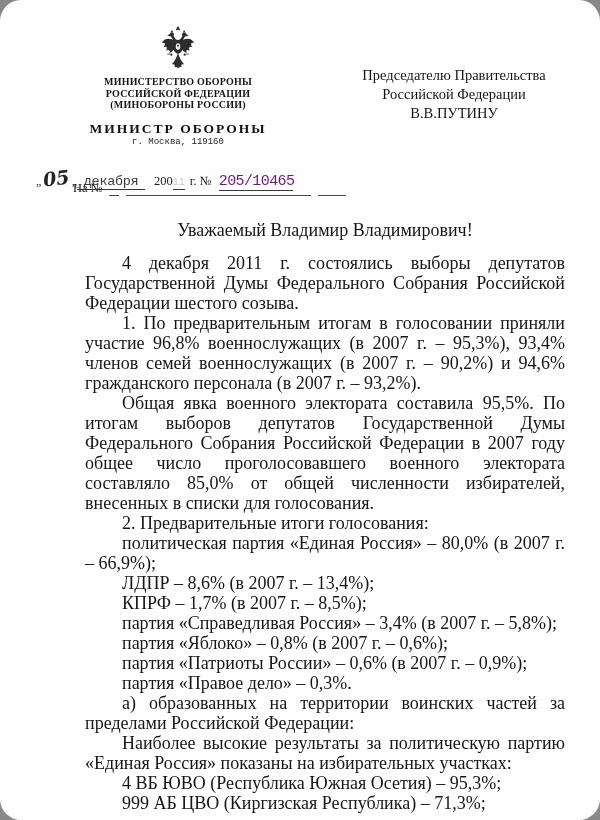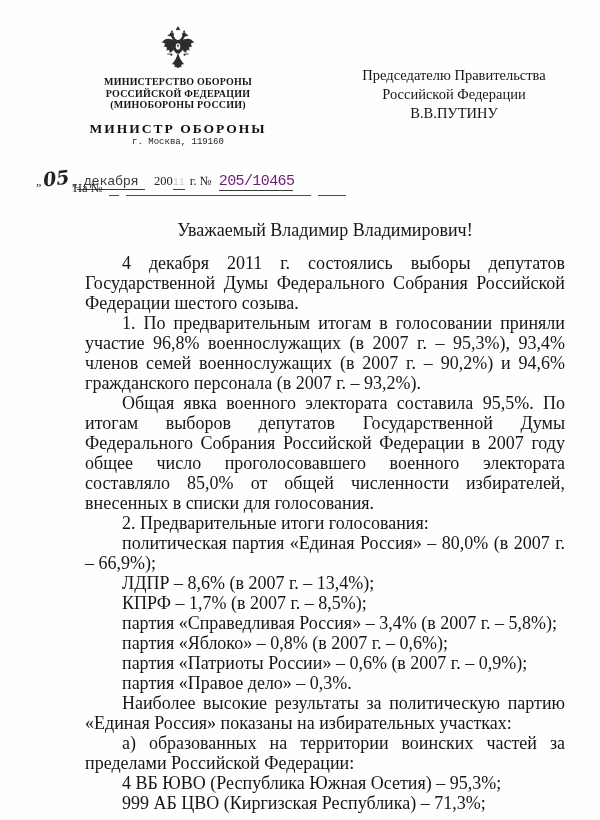--- a/index.html
+++ b/index.html
@@ -1,20 +1,21 @@
 <!DOCTYPE html>
 <html><head>
 <meta charset="utf-8">
 <style>
   html,body { margin:0; padding:0; background:#888; }
   .page {
     position:relative; width:600px; height:820px; margin:0 auto;
     background:#fefefe; color:#1b1b1b;
     font-family:"Liberation Serif", serif;
     overflow:hidden;
+    border-radius:21px;
   }
   
   .letterhead { position:absolute; top:26px; left:28px; width:300px; text-align:center; }
   .emblem { display:block; margin:0 auto 6px auto; }
   .org-line { font-size:10px; font-weight:bold; line-height:11.5px; letter-spacing:0.2px; color:#161616; }
   .minister-title { margin-top:10px; font-size:13.5px; font-weight:bold; letter-spacing:2px; color:#111; }
   .city-line { font-size:9px; color:#222;font-family:Liberation Mono, monospace; }
 
   
   .recipient { position:absolute; top:66px; left:340px; width:228px; text-align:center;
@@ -125,20 +126,20 @@
         <p class="para">1. По предварительным итогам в голосовании приняли участие 96,8% военнослужащих (в 2007 г. – 95,3%), 93,4% членов семей военнослужащих (в 2007 г. – 90,2%) и 94,6% гражданского персонала (в 2007 г. – 93,2%).</p>
         <p class="para">Общая явка военного электората составила 95,5%. По итогам выборов депутатов Государственной Думы Федерального Собрания Российской Федерации в 2007 году общее число проголосовавшего военного электората составляло 85,0% от общей численности избирателей, внесенных в списки для голосования.</p>
         <p class="para">2. Предварительные итоги голосования:</p>
         <p class="para">политическая партия «Единая Россия» – 80,0% (в 2007 г. – 66,9%);</p>
         <p class="para">ЛДПР – 8,6% (в 2007 г. – 13,4%);</p>
         <p class="para">КПРФ – 1,7% (в 2007 г. – 8,5%);</p>
         <p class="para">партия «Справедливая Россия» – 3,4% (в 2007 г. – 5,8%);</p>
         <p class="para">партия «Яблоко» – 0,8% (в 2007 г. – 0,6%);</p>
         <p class="para">партия «Патриоты России» – 0,6% (в 2007 г. – 0,9%);</p>
         <p class="para">партия «Правое дело» – 0,3%.</p>
+        <p class="para">а) образованных на территории воинских частей за пределами Российской Федерации:</p>
         <p class="para">Наиболее высокие результаты за политическую партию «Единая Россия» показаны на избирательных участках:</p>
-        <p class="para">а) образованных на территории воинских частей за пределами Российской Федерации:</p>
         <p class="para">4 ВБ ЮВО (Республика Южная Осетия) – 95,3%;</p>
         <p class="para">999 АБ ЦВО (Киргизская Республика) – 71,3%;</p>
       </div>
   </div>
 
 </div>
 
 </body></html>

